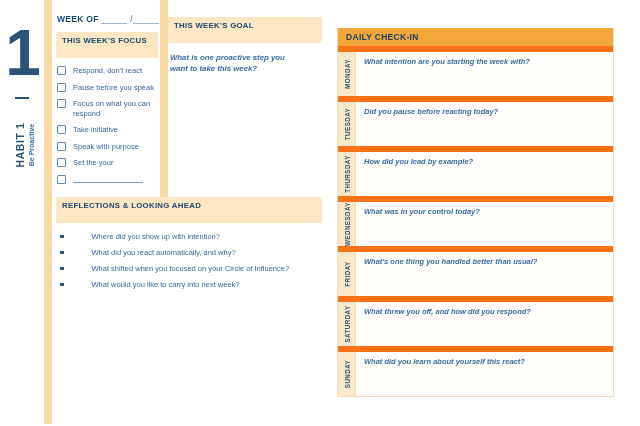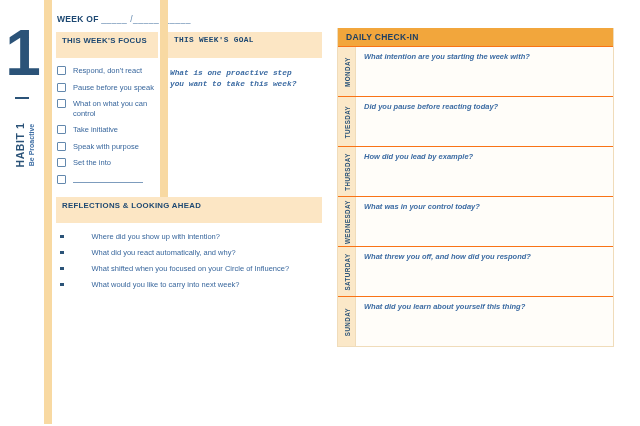--- a/index.html
+++ b/index.html
@@ -41,21 +41,21 @@
   .check-item { display:flex; align-items:flex-start; margin-bottom:7px; }
   .checkbox {
     flex:0 0 auto; width:9px; height:9px; border:1.2px solid #6388ad;
     border-radius:1px; background:#fff; margin-right:7px; margin-top:0;
   }
   .check-label { font-size:7.5px; color:#39679d; line-height:9.5px; max-width:82px; }
   .write-line { width:70px; height:8px; border-bottom:1px solid #7d9cbd; }
 
   
   .stripe-mid { position:absolute; left:160px; top:0; width:8px; height:197px; background:#f8d9a2; }
-  .goal-col { position:absolute; left:168px; top:32px; width:154px;font-family:Liberation Mono, monospace; }
+  .goal-col { position:absolute; left:168px; top:17px; width:154px; }
   .goal-prompt {
     margin:10px 0 0 2px; width:132px;
     font-size:7.8px; font-style:italic; font-weight:bold; color:#3d6ca3; line-height:10.5px;
   }
 
   
   .reflections { position:absolute; left:56px; top:197px; width:266px; }
   .bullet-list { padding:9px 0 0 4px; }
   .bullet-item { display:flex; align-items:center; margin-bottom:7px;gap:20px; }
   .bullet-sq { flex:0 0 auto; width:3.5px; height:3.5px; background:#2b5378; margin-right:8px; }
@@ -63,21 +63,21 @@
 
   
   .daily {
     position:absolute; left:337px; top:28px; width:277px;
     border:1px solid #f0dcba; border-top:none; background:#c2410c;
   }
   .daily-header {
     background:#f2a63c; height:18px; line-height:18px; padding-left:8px;
     font-size:8.5px; font-weight:bold; color:#1e3f63; letter-spacing:.3px;
   }
-  .day-row { display:flex; height:50px; border-top:1px solid #f97316; }
+  .day-row { display:flex; height:50px; border-top:6px solid #f97316; }
   .day-row:first-of-type { border-top:none; }
   .day-cell {
     flex:0 0 18px; background:#fbe8c8; border-right:1px solid #f0dcba; position:relative;
   }
   .day-cell span {
     position:absolute; top:50%; left:50%;
     transform:translate(-50%,-50%) rotate(-90deg);
     font-size:6.3px; font-weight:bold; color:#2b5378; letter-spacing:.4px; white-space:nowrap;
   }
   .day-content { flex:1 1 auto; padding:5px 8px; background:#fffdf9; }
@@ -107,33 +107,33 @@
       <div class="check-item">
         <div class="checkbox"></div>
         <div class="check-label">Respond, don't react</div>
       </div>
       <div class="check-item">
         <div class="checkbox"></div>
         <div class="check-label">Pause before you speak</div>
       </div>
       <div class="check-item">
         <div class="checkbox"></div>
-        <div class="check-label">What on what you can control</div>
+        <div class="check-label">Focus on what you can respond</div>
       </div>
       <div class="check-item">
         <div class="checkbox"></div>
         <div class="check-label">Take initiative</div>
       </div>
       <div class="check-item">
         <div class="checkbox"></div>
         <div class="check-label">Speak with purpose</div>
       </div>
       <div class="check-item">
         <div class="checkbox"></div>
-        <div class="check-label">Set the into</div>
+        <div class="check-label">Set the your</div>
       </div>
       <div class="check-item">
         <div class="checkbox"></div>
         <div class="write-line"></div>
       </div>
     </div>
   </div>
 
   <div class="stripe-mid"></div>
 
@@ -194,29 +194,37 @@
     <div class="day-row">
       <div class="day-cell">
           <span>WEDNESDAY</span>
         </div>
       <div class="day-content">
         <div class="day-prompt">What was in your control today?</div>
       </div>
     </div>
     <div class="day-row">
       <div class="day-cell">
+          <span>FRIDAY</span>
+        </div>
+      <div class="day-content">
+        <div class="day-prompt">What's one thing you handled better than usual?</div>
+      </div>
+    </div>
+    <div class="day-row">
+      <div class="day-cell">
           <span>SATURDAY</span>
         </div>
       <div class="day-content">
         <div class="day-prompt">What threw you off, and how did you respond?</div>
       </div>
     </div>
     <div class="day-row">
       <div class="day-cell">
           <span>SUNDAY</span>
         </div>
       <div class="day-content">
-        <div class="day-prompt">What did you learn about yourself this thing?</div>
+        <div class="day-prompt">What did you learn about yourself this react?</div>
       </div>
     </div>
   </div>
 
 </div>
 
 </body></html>

